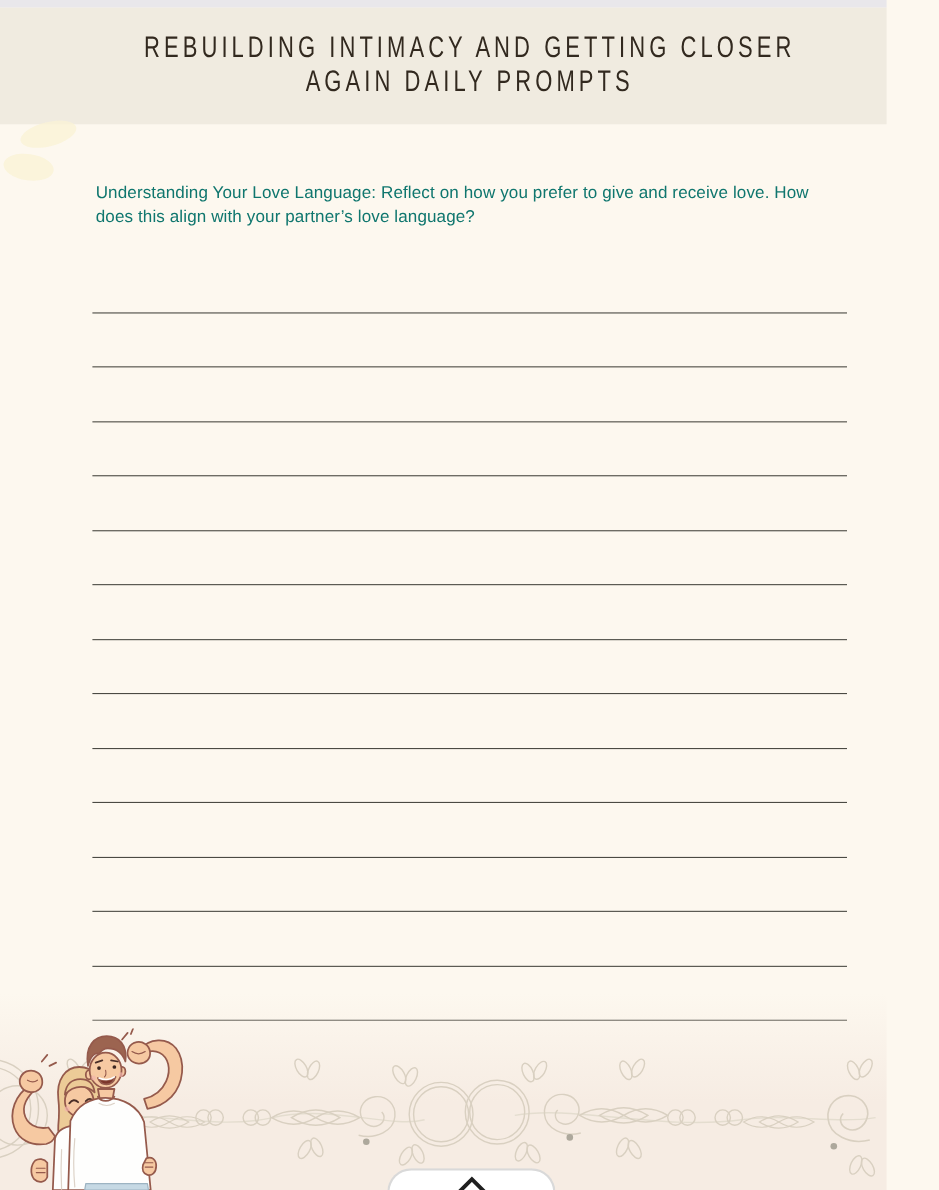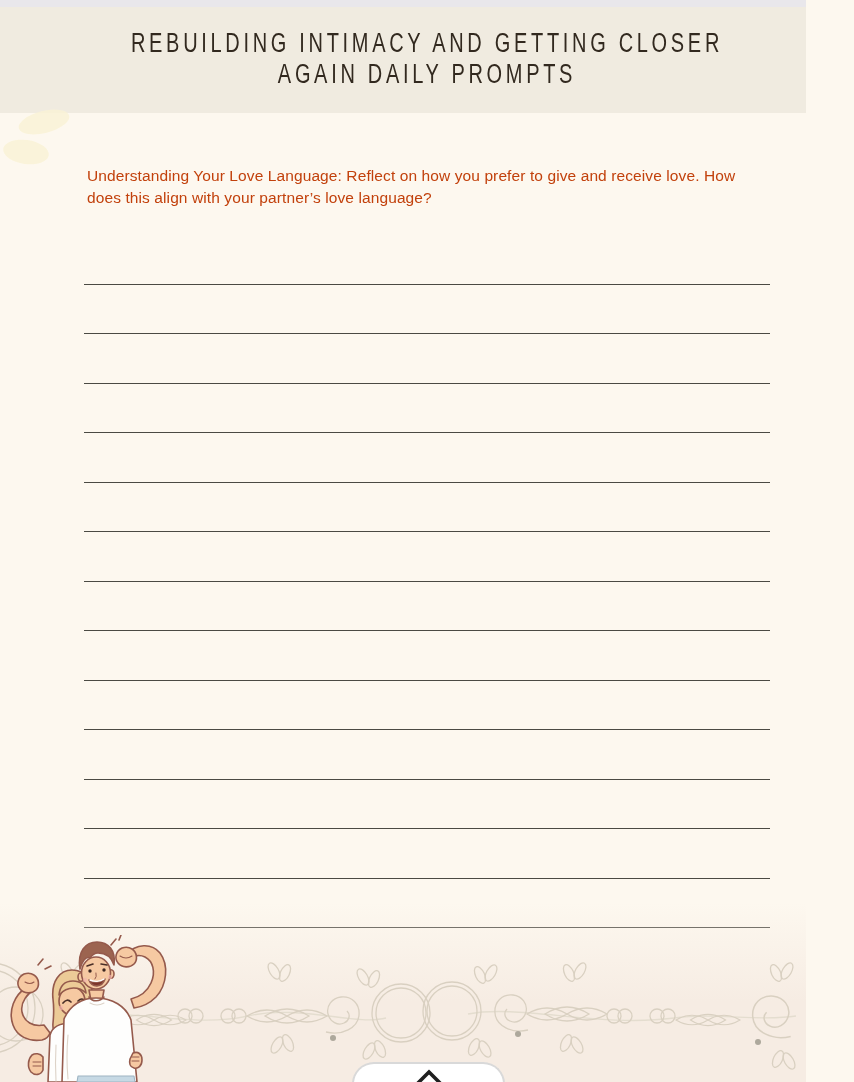--- a/index.html
+++ b/index.html
@@ -5,21 +5,21 @@
   html,body{margin:0;padding:0;background:#fdf8ef;}
   .page{position:relative;width:806px;height:1082px;overflow:hidden;background:#fdf8ef;
         font-family:"Liberation Sans",sans-serif;}
   .top-strip{position:absolute;top:0;left:0;width:854px;height:7px;background:#e9e7eb;}
   .header{position:absolute;top:7px;left:0;width:854px;height:106px;background:#f0ebe0;}
   .title-wrap{position:absolute;top:21px;left:0;width:854px;text-align:center;
         transform:scaleX(.74);transform-origin:50% 50%;}
   .title-line{color:#32291f;font-size:27px;line-height:31px;letter-spacing:5px;
         font-weight:500;white-space:nowrap;}
   .prompt{position:absolute;top:165px;left:87px;width:655px;font-size:15.5px;
-        line-height:21.5px;color:#c2410c;letter-spacing:.1px;}
+        line-height:21.5px;color:#0f766e;letter-spacing:.1px;}
   .writing-lines{position:absolute;top:0;left:0;width:854px;height:1082px;pointer-events:none;}
   .writing-line{position:absolute;left:84px;width:686px;height:0;border-top:1.2px solid #4b4a43;}
   .footer-tint{position:absolute;left:0;top:903px;width:854px;height:179px;
         background:linear-gradient(to bottom, rgba(247,237,228,0), #f6ece3 55%);}
   .ornament{position:absolute;left:0;top:930px;width:854px;height:152px;}
   .couple{position:absolute;left:0;top:935px;width:190px;height:147px;}
   .yellow-deco{position:absolute;left:0;top:108px;width:90px;height:70px;}
   .scroll-btn{position:absolute;left:352px;top:1062px;width:153px;height:22px;
         background:#ffffff;border:2px solid #d9d9d9;border-bottom:none;
         border-radius:24px 24px 0 0;box-sizing:border-box;display:flex;

